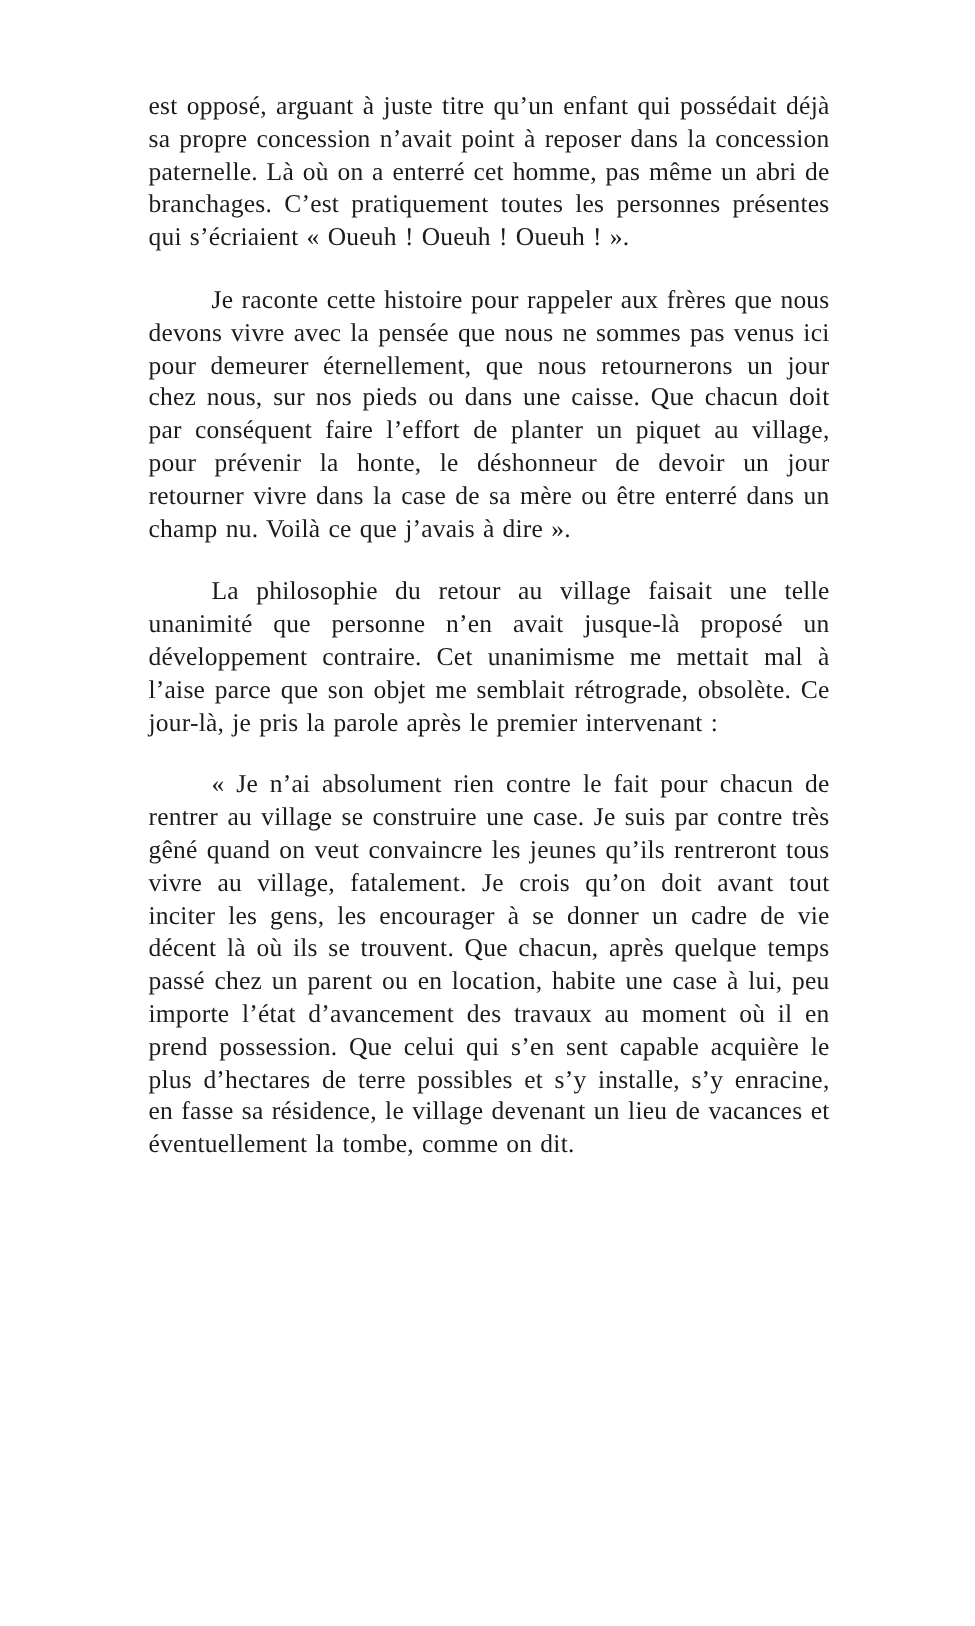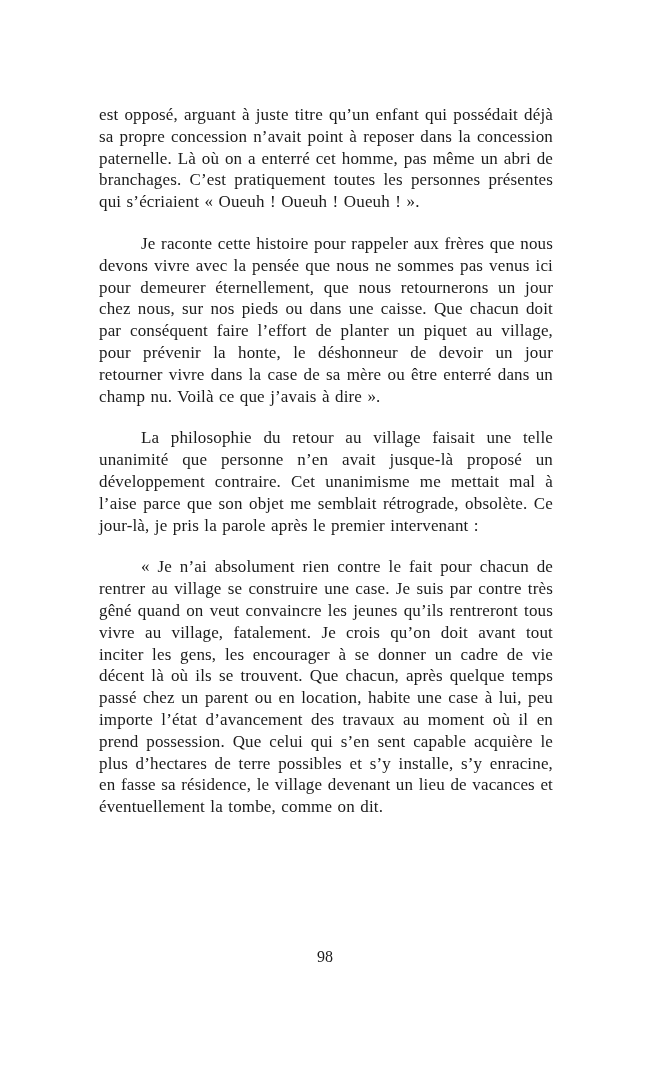--- a/index.html
+++ b/index.html
@@ -12,21 +12,21 @@
     height: 1084px;
     position: relative;
     font-family: "Liberation Serif", "DejaVu Serif", serif;
     color: #1b1b1b;
     -webkit-font-smoothing: antialiased;
   }
   .page {
     box-sizing: border-box;
     width: 650px;
     height: 1084px;
-    padding: 104px 97px 0 99px;
+    padding: 60px 97px 0 99px;
     position: relative;
   }
   .text p {
     margin: 0;
     font-size: 17px;
     line-height: 21.8px;
     text-align: justify;
     letter-spacing: 0.15px;
     word-spacing: 1px;
   }
@@ -49,14 +49,13 @@
 </head>
 <body>
 
 <div class="page">
   <div class="text">
     <p>est opposé, arguant à juste titre qu’un enfant qui possédait déjà sa propre concession n’avait point à reposer dans la concession paternelle. Là où on a enterré cet homme, pas même un abri de branchages. C’est pratiquement toutes les personnes présentes qui s’écriaient « Oueuh ! Oueuh ! Oueuh ! ».</p>
     <p class="indent">Je raconte cette histoire pour rappeler aux frères que nous devons vivre avec la pensée que nous ne sommes pas venus ici pour demeurer éternellement, que nous retournerons un jour chez nous, sur nos pieds ou dans une caisse. Que chacun doit par conséquent faire l’effort de planter un piquet au village, pour prévenir la honte, le déshonneur de devoir un jour retourner vivre dans la case de sa mère ou être enterré dans un champ nu. Voilà ce que j’avais à dire ».</p>
     <p class="indent">La philosophie du retour au village faisait une telle unanimité que personne n’en avait jusque-là proposé un développement contraire. Cet unanimisme me mettait mal à l’aise parce que son objet me semblait rétrograde, obsolète. Ce jour-là, je pris la parole après le premier intervenant :</p>
     <p class="indent">« Je n’ai absolument rien contre le fait pour chacun de rentrer au village se construire une case. Je suis par contre très gêné quand on veut convaincre les jeunes qu’ils rentreront tous vivre au village, fatalement. Je crois qu’on doit avant tout inciter les gens, les encourager à se donner un cadre de vie décent là où ils se trouvent. Que chacun, après quelque temps passé chez un parent ou en location, habite une case à lui, peu importe l’état d’avancement des travaux au moment où il en prend possession. Que celui qui s’en sent capable acquière le plus d’hectares de terre possibles et s’y installe, s’y enracine, en fasse sa résidence, le village devenant un lieu de vacances et éventuellement la tombe, comme on dit.</p>
   </div>
-  <div class="page-number">98</div>
 </div>
 
 </body></html>

